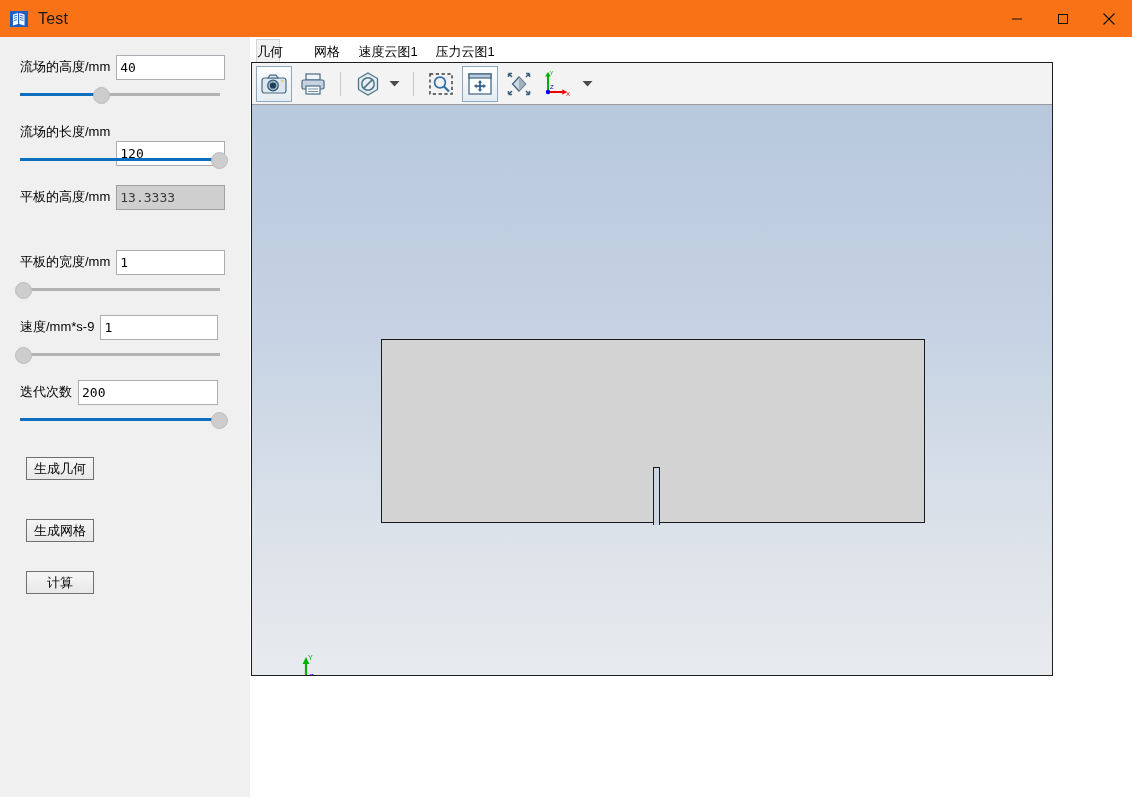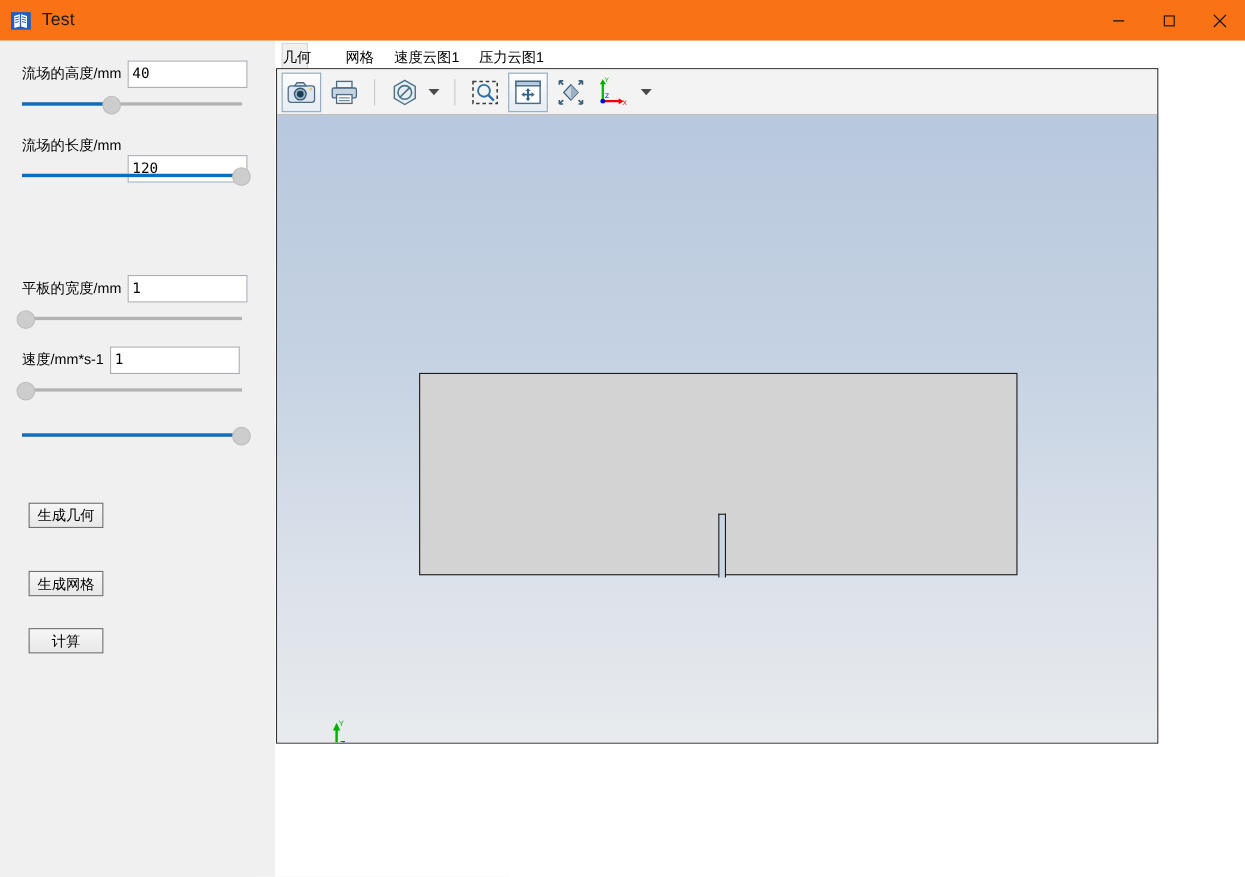--- a/index.html
+++ b/index.html
@@ -288,44 +288,54 @@
       <span class="lbl">流场的长度/mm</span>
       <span class="field" style="width:110px; margin-left:6px;margin-top:43px;">120</span>
     </div>
     <div class="slider" style="margin-top:6px; width:200px;">
       <div class="track"></div>
       <div class="fill" style="width:99%;"></div>
       <div class="knob" style="left:99%;"></div>
     </div>
   </div>
 
+  <div class="ctrl" style="left:20px; top:148px; width:205px;">
+    <div class="row">
+      <span class="lbl">平板的高度/mm</span>
+      <span class="field disabled" style="width:110px; margin-left:6px;">13.3333</span>
+    </div>
+  </div>
 
   <div class="ctrl" style="left:20px; top:213px; width:205px;">
     <div class="row">
       <span class="lbl">平板的宽度/mm</span>
       <span class="field" style="width:110px; margin-left:6px;">1</span>
     </div>
     <div class="slider" style="margin-top:6px; width:200px;">
       <div class="track"></div>
       <div class="knob" style="left:1%;"></div>
     </div>
   </div>
 
   <div class="ctrl" style="left:20px; top:278px; width:205px;">
     <div class="row">
-      <span class="lbl">速度/mm*s-1</span>
+      <span class="lbl">速度/mm*s-9</span>
       <span class="field" style="width:118px; margin-left:6px;">1</span>
     </div>
     <div class="slider" style="margin-top:6px; width:200px;">
       <div class="track"></div>
       <div class="knob" style="left:1%;"></div>
     </div>
   </div>
 
   <div class="ctrl" style="left:20px; top:343px; width:210px;">
+    <div class="row">
+      <span class="lbl">迭代次数</span>
+      <span class="field" style="width:140px; margin-left:6px;">200</span>
+    </div>
     <div class="slider" style="margin-top:6px; width:200px;">
       <div class="track"></div>
       <div class="fill" style="width:99%;"></div>
       <div class="knob" style="left:99%;"></div>
     </div>
   </div>
 
   <div class="btn" style="position:absolute; left:26px; top:420px; width:68px;">生成几何</div>
   <div class="btn" style="position:absolute; left:26px; top:482px; width:68px;">生成网格</div>
   <div class="btn" style="position:absolute; left:26px; top:534px; width:68px;">计算</div>

